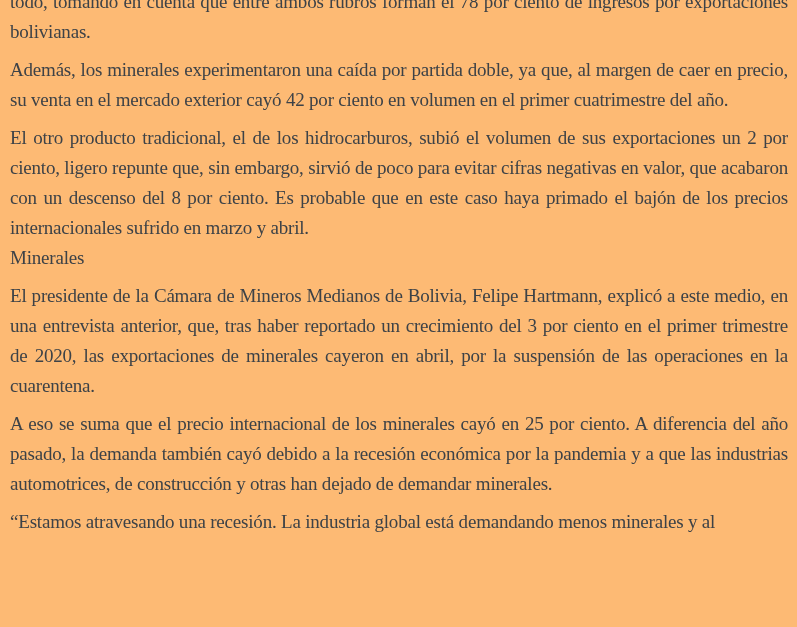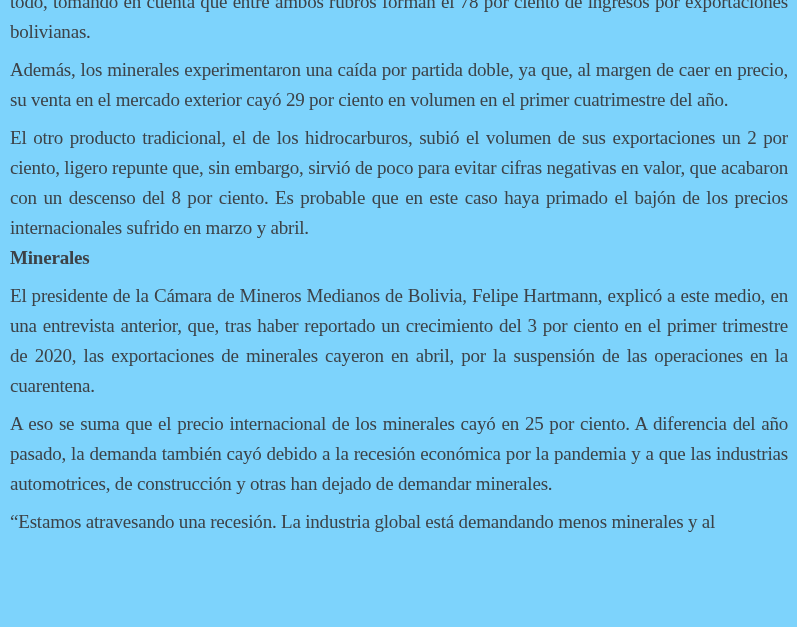--- a/index.html
+++ b/index.html
@@ -9,49 +9,49 @@
   }
   body {
     width: 797px;
     height: 627px;
     overflow: hidden;
   }
   .article-viewport {
     width: 797px;
     height: 627px;
     overflow: hidden;
-    background: #7dd3fc;
+    background: #fdba74;
   }
   .article-body {
     position: relative;
     top: -13px;                 
     padding: 0 9px 0 10px;
     font-family: "Liberation Serif", "DejaVu Serif", serif;
     font-size: 19px;
     letter-spacing: -0.2px;
     line-height: 30px;
     color: #3d4247;
     text-align: justify;
   }
   .article-body p {
     margin: 0 0 8px 0;
   }
   .section-label {
-    font-weight: bold;        
+    font-weight: normal;        
   }
 </style>
 </head>
 <body>
 
 <div class="article-viewport">
   <div class="article-body">
 
     <p>todo, tomando en cuenta que entre ambos rubros forman el 78 por ciento de ingresos por exportaciones bolivianas.</p>
 
-    <p>Además, los minerales experimentaron una caída por partida doble, ya que, al margen de caer en precio, su venta en el mercado exterior cayó 29 por ciento en volumen en el primer cuatrimestre del año.</p>
+    <p>Además, los minerales experimentaron una caída por partida doble, ya que, al margen de caer en precio, su venta en el mercado exterior cayó 42 por ciento en volumen en el primer cuatrimestre del año.</p>
 
     <p><span>El otro producto tradicional, el de los hidrocarburos, subió el volumen de sus exportaciones un 2 por ciento, ligero repunte que, sin embargo, sirvió de poco para evitar cifras negativas en valor, que acabaron con un descenso del 8 por ciento. Es probable que en este caso haya primado el bajón de los precios internacionales sufrido en marzo y abril.</span><br><span class="section-label">Minerales</span></p>
 
     <p>El presidente de la Cámara de Mineros Medianos de Bolivia, Felipe Hartmann, explicó a este medio, en una entrevista anterior, que, tras haber reportado un crecimiento del 3 por ciento en el primer trimestre de 2020, las exportaciones de minerales cayeron en abril, por la suspensión de las operaciones en la cuarentena.</p>
 
 
     <p>A eso se suma que el precio internacional de los minerales cayó en 25 por ciento. A diferencia del año pasado, la demanda también cayó debido a la recesión económica por la pandemia y a que las industrias automotrices, de construcción y otras han dejado de demandar minerales.</p>
 
     <p>“Estamos atravesando una recesión. La industria global está demandando menos minerales y al</p>
 

